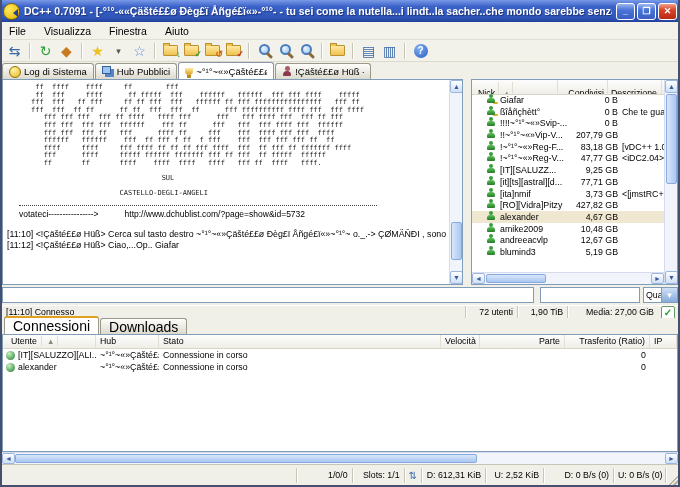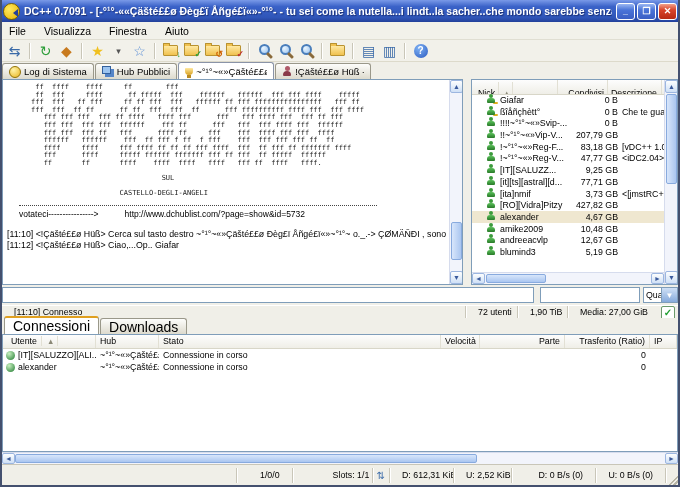--- a/index.html
+++ b/index.html
@@ -98,21 +98,21 @@
 
   .inputrow{position:absolute;left:0;top:208px;width:676px;height:16px;}
   .txt{position:absolute;top:0;height:16px;background:#fff;border:1px solid #7f9db9;box-sizing:border-box;font-size:9px;padding:0 3px;font-family:"Liberation Sans",sans-serif;}
   .combo{position:absolute;top:0;height:16px;background:#fff;border:1px solid #7f9db9;box-sizing:border-box;
     display:flex;align-items:center;font-size:8.8px;}
   .combo .val{flex:1;padding:0 2px;overflow:hidden;white-space:nowrap;}
   .combo .drop{width:15px;height:14px;background:linear-gradient(#cfe0f6,#86aadc);border-left:1px solid #7f9db9;
     color:#fff;font-size:8px;display:flex;align-items:center;justify-content:center;}
   .hubstatus{position:absolute;left:0;top:226px;width:676px;height:13px;background:#f0efe8;display:flex;
     align-items:center;font-size:8.8px;border-top:1px solid #fff;}
-  .seg{border-right:1px solid #c9c6b8;box-shadow:1px 0 0 #fff;padding:0 12px;height:13px;line-height:13px;
+  .seg{border-right:1px solid #c9c6b8;box-shadow:1px 0 0 #fff;padding:0 4px;height:13px;line-height:13px;
     white-space:nowrap;overflow:hidden;box-sizing:border-box;}
   .seg.flex{flex:1;}
   .seg.r{text-align:right;}
   .cb{width:12px;height:12px;background:#fff;border:1px solid #6a9a6a;border-radius:2px;color:#1f9e2f;
     font-size:10px;font-weight:bold;line-height:11px;text-align:center;margin:0 3px;}
 
   
   .transfers{position:absolute;left:2px;top:318px;width:676px;height:146px;background:#fff;}
   .ttabs{position:absolute;left:0;top:0;width:676px;height:16px;background:#f0efe8;display:flex;align-items:flex-end;padding-left:2px;box-sizing:border-box;}
   .ttab{height:15px;padding:0 8px;border:1px solid #9a988a;border-bottom:none;border-radius:3px 3px 0 0;
@@ -468,20 +468,20 @@
   <div class="thscroll">
     <span class="hbtn" style="left:0;">◄</span>
     <span class="hthumb" style="left:13px;width:462px;"></span>
     <span class="hbtn" style="right:0;">►</span>
   </div>
 </div>
 
 <div class="statusbar">
   <span class="seg flex"></span>
   <span class="seg r" style="width:56px;">1/0/0</span>
-  <span class="seg r" style="width:52px;margin-left:28px;">Slots: 1/1</span>
+  <span class="seg r" style="width:52px;">Slots: 1/1</span>
   <span class="updown">⇅</span>
   <span class="seg r" style="width:64px;">D: 612,31 KiB</span>
   <span class="seg r" style="width:58px;">U: 2,52 KiB</span>
-  <span class="seg r" style="width:70px;margin-left:14px;">D: 0 B/s (0)</span>
-  <span class="seg r" style="width:70px;">U: 0 B/s (0)</span>
+  <span class="seg r" style="width:70px;">D: 0 B/s (0)</span>
+  <span class="seg r" style="width:52px;">U: 0 B/s (0)</span>
   <span class="grip"></span>
 </div>
 
 </body></html>

